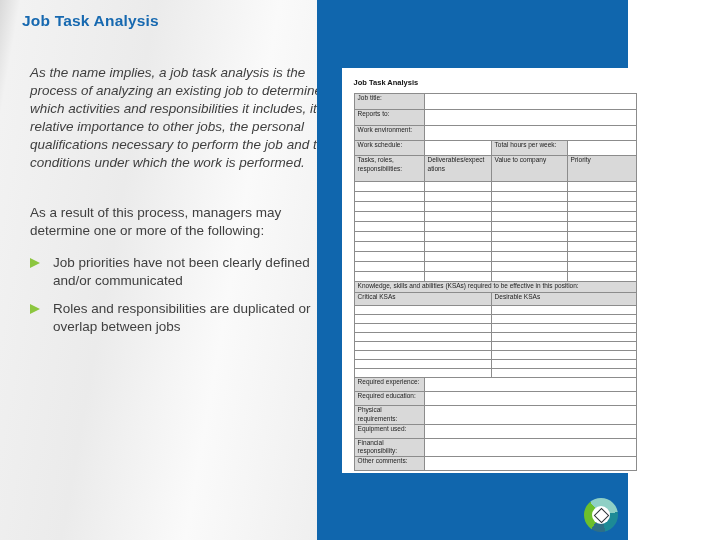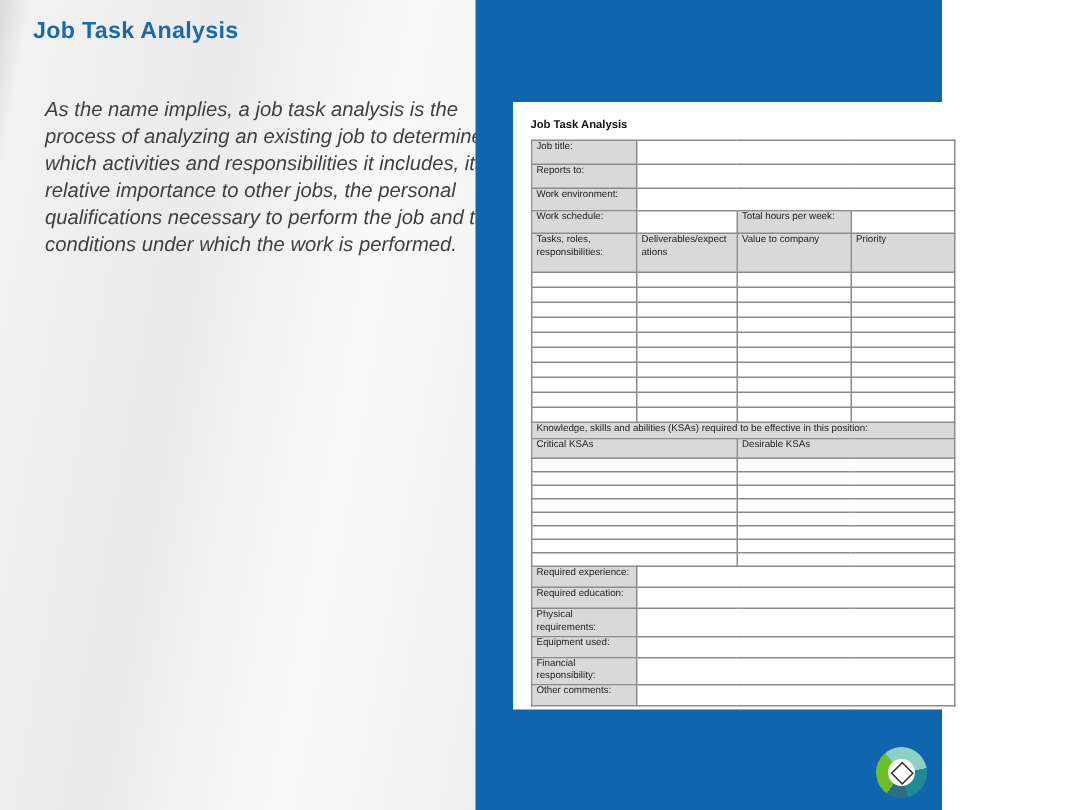--- a/index.html
+++ b/index.html
@@ -79,21 +79,30 @@
   }
 </style>
 </head>
 <body>
 
 <div class="slide">
 
   <div class="left-panel">
     <div class="slide-title">Job Task Analysis</div>
     <div class="para para1">As the name implies, a job task analysis is the process of analyzing an existing job to determine which activities and responsibilities it includes, its relative importance to other jobs, the personal qualifications necessary to perform the job and the conditions under which the work is performed.</div>
+    <div class="para para2">As a result of this process, managers may determine one or more of the following:</div>
     <ul class="bullets" id="bullet-list">
+        <li>
+          <span class="tri"></span>
+          <span class="btxt">Job priorities have not been clearly defined and/or communicated</span>
+        </li>
+        <li>
+          <span class="tri"></span>
+          <span class="btxt">Roles and responsibilities are duplicated or overlap between jobs</span>
+        </li>
       </ul>
   </div>
 
   <div class="right-panel">
     <div class="form-page">
       <div class="form-title">Job Task Analysis</div>
       <table class="form-table">
         <colgroup>
             <col style="width:70px">
             <col style="width:67px">

